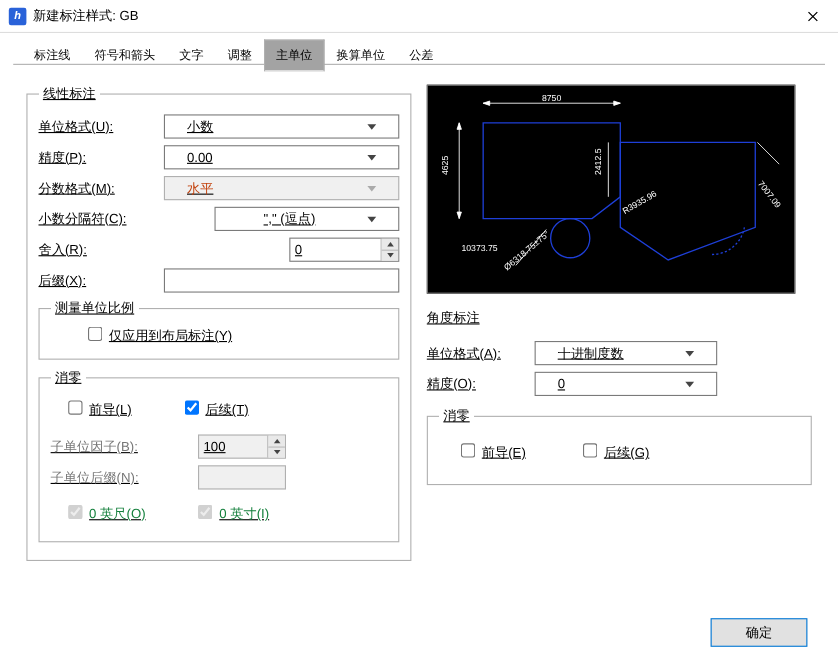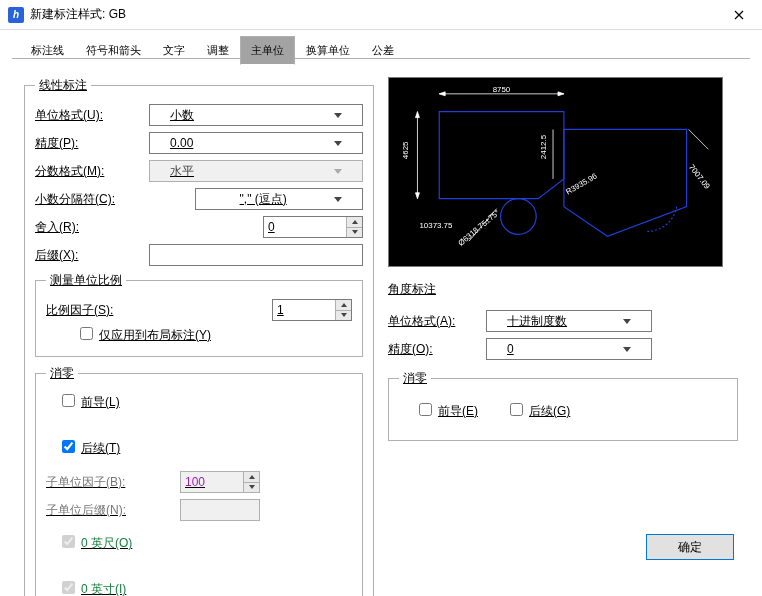--- a/index.html
+++ b/index.html
@@ -119,21 +119,21 @@
     display: flex;
     align-items: center;
     padding: 0 20px;
     position: relative;
     cursor: pointer;
   }
   .select.half { flex: none; width: 168px; }
   .select.disabled, .combo.disabled {
     background: #f0f0f0;
     border-color: #b0b0b0;
-    color: #404040;
+    color: #c2410c;
     cursor: default;
   }
   .select .caret {
     margin-left: auto;
     width: 0; height: 0;
     border-left: 4px solid transparent;
     border-right: 4px solid transparent;
     border-top: 5px solid #444;
   }
   .select.disabled .caret { border-top-color: #aaa; }
@@ -160,21 +160,21 @@
   .spinner input {
     flex: 1;
     border: none;
     outline: none;
     padding: 0 4px;
     font-size: 12px;
     font-family: inherit;
     background: transparent;
     width: 100%;
   }
-  .spinner.disabled input { color: #a21caf; }
+  .spinner.disabled input { color: #000000; }
   .spinbtns {
     width: 16px;
     display: flex;
     flex-direction: column;
     border-left: 1px solid #b0b0b0;
   }
   .spinbtns div {
     flex: 1;
     display: flex;
     align-items: center;
@@ -199,48 +199,47 @@
   input[type="checkbox"] {
     width: 13px; height: 13px;
     cursor: pointer;
     margin: 0;
   }
   .checkbox-row label { cursor: pointer; }
   .checkbox-row.disabled label { color: #15803d; cursor: default; }
   .checkbox-row.disabled input { cursor: default; }
   .zero-checks {
     display: flex;
-    gap: 21px;
+    gap: 48px;
     padding: 4px 6px 4px 16px;
-    flex-direction: column;
   }
   .preview {
     width: 335px;
     height: 190px;
     background: #000;
     border: 1px solid #7a7a7a;
     position: relative;
     overflow: hidden;
   }
   .preview svg { width: 100%; height: 100%; }
   .angle-section { margin-top: 14px; }
   .angle-section .heading {
     font-size: 12px;
     margin-bottom: 12px;
   }
   .angle-section .row label.lbl { width: 92px; }
   .angle-section .select { width: 166px; flex: none; }
   .angle-zero-checks {
     display: flex;
-    gap: 32px;
+    gap: 52px;
     padding: 8px 6px 8px 20px;
   }
   .buttons {
     position: absolute;
-    bottom: 36px;
+    bottom: 8px;
     right: 28px;
     display: flex;
     gap: 14px;
   }
   .btn {
     width: 88px;
     height: 26px;
     border: 1px solid #a0a0a0;
     background: #e1e1e1;
     cursor: pointer;
@@ -327,35 +326,20 @@
       </div>
 
 
       <div class="row">
         <label class="lbl">后缀(X):</label>
         <input class="textbox" value="" style="">
       </div>
 
       <fieldset class="inner">
         <legend>测量单位比例</legend>
-        <div class="row">
-          <label class="lbl">比例因子(S):</label>
-          <div style="flex:1"></div>
-          <div class="spinner small">
-            <input value="1" style="">
-            <div class="spinbtns">
-              <div>
-                  <span class="ar up"></span>
-                </div>
-              <div>
-                  <span class="ar dn"></span>
-                </div>
-            </div>
-          </div>
-        </div>
         <div class="checkbox-row indent">
           <input type="checkbox" id="cb-layout" style="">
           <label for="cb-layout">仅应用到布局标注(Y)</label>
         </div>
       </fieldset>
 
       <fieldset class="inner">
         <legend>消零</legend>
         <div class="zero-checks">
           <div class="checkbox-row">

